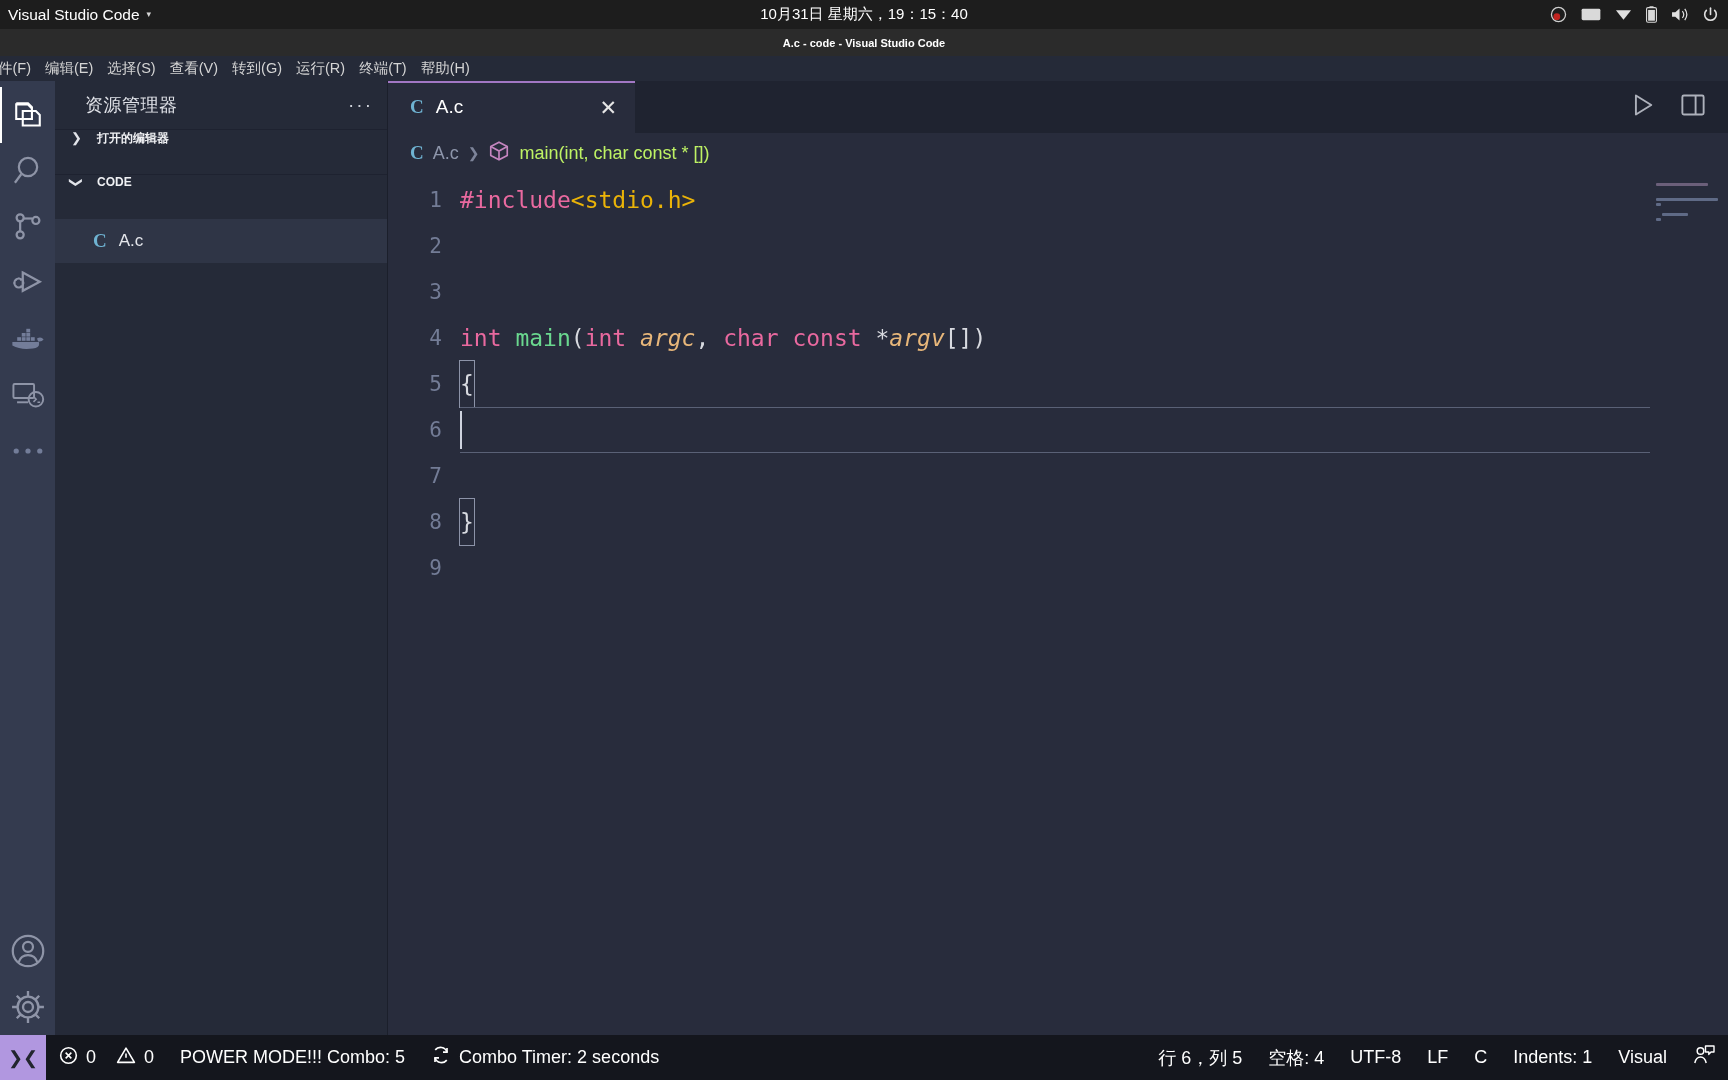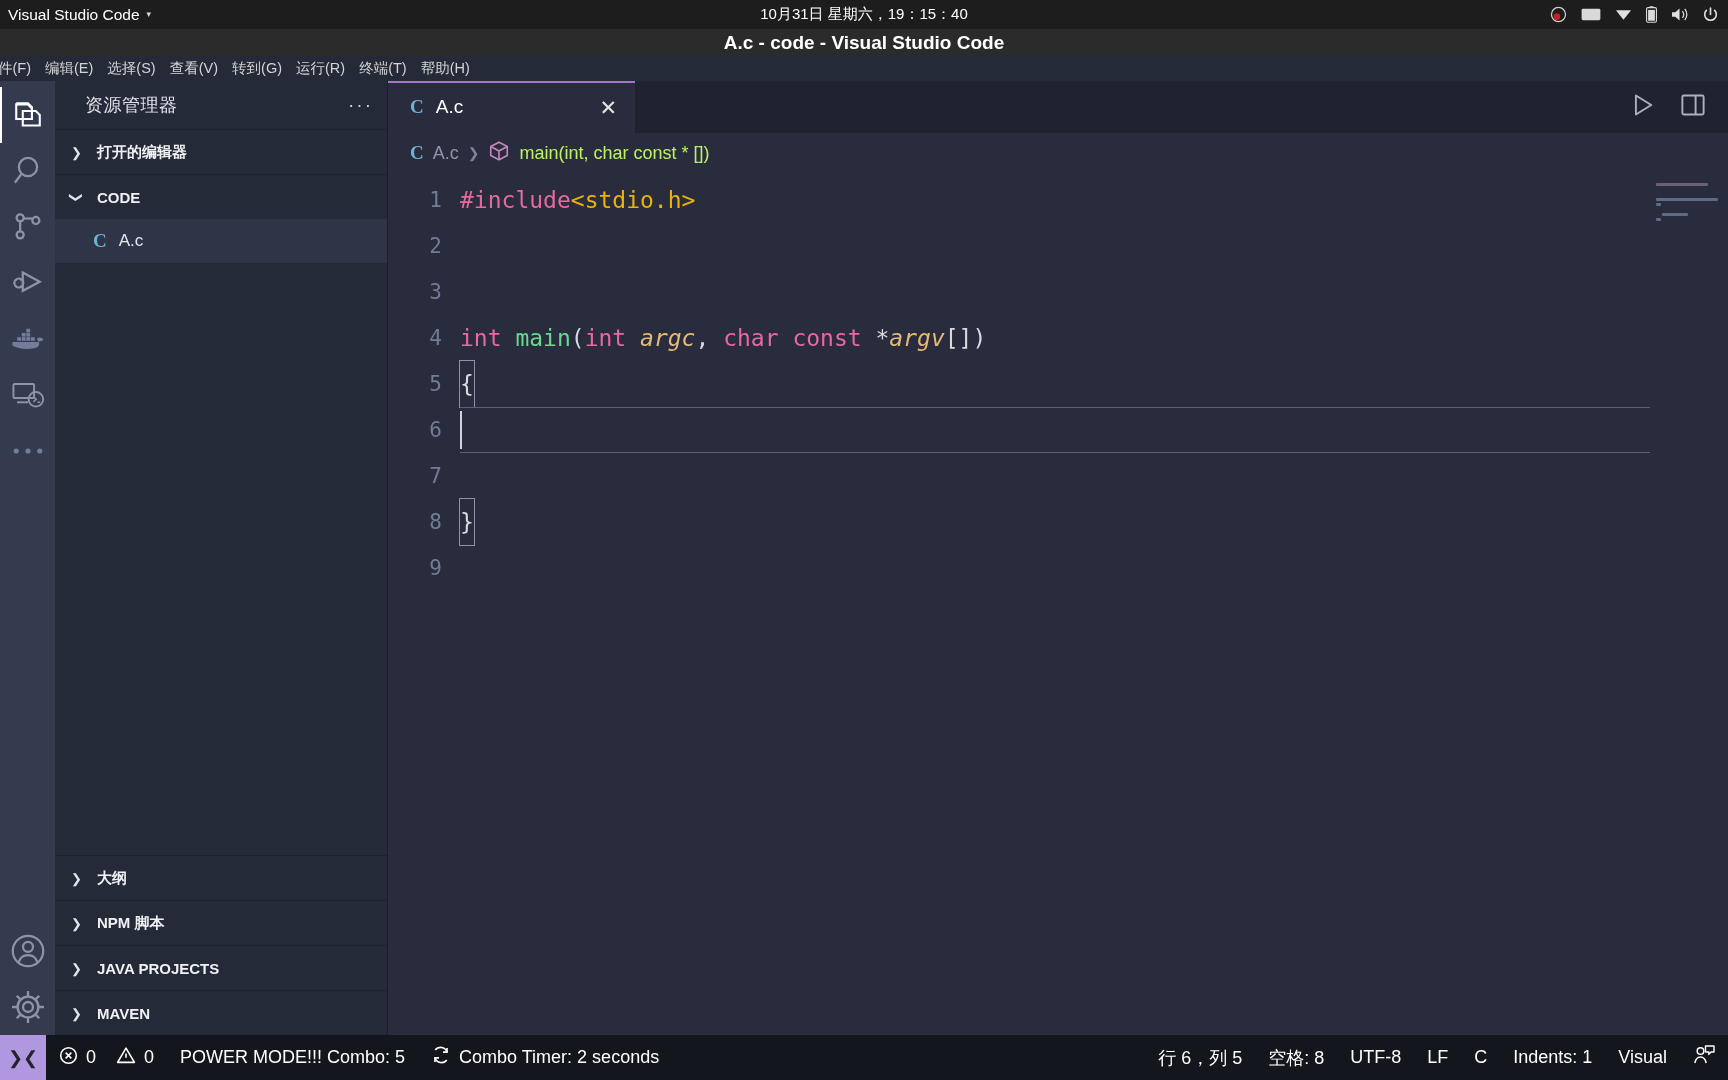--- a/index.html
+++ b/index.html
@@ -25,21 +25,21 @@
     position: absolute; left: 50%; transform: translateX(-50%);
     font-size: 15px; color: #ffffff; white-space: nowrap;
   }
   .os-right { margin-left: auto; display: flex; align-items: center; gap: 14px; padding-right: 10px; }
   .tray-ic { display: inline-flex; align-items: center; justify-content: center; }
 
   
   .win-title {
     height: 27px; background: #2b2b2b; color: #ffffff;
     display: flex; align-items: center; justify-content: center;
-    font-size: 19px; font-weight: bold; flex: 0 0 27px;
+    font-size: 11px; font-weight: bold; flex: 0 0 27px;
   }
 
   
   .menu-bar {
     height: 25px; background: #252a38; display: flex; align-items: center;
     flex: 0 0 25px; color: #d4d4d4; font-size: 14.5px; overflow: hidden;
   }
   .menu-item { padding: 0 7px; line-height: 25px; white-space: nowrap; cursor: default; }
   .menu-item:first-child { margin-left: -9px; }
 
@@ -65,22 +65,22 @@
   .sidebar {
     width: 333px; background: #252a38; display: flex; flex-direction: column;
     flex: 0 0 333px; border-right: 1px solid #1b1f2b;
   }
   .sb-header {
     height: 48px; display: flex; align-items: center; padding: 0 14px 0 30px;
     color: #e0e2e8; font-size: 18px; letter-spacing: .5px;
   }
   .sb-dots { margin-left: auto; font-size: 19px; letter-spacing: 2px; color: #cfd2da; cursor: pointer; }
   .sb-section {
-    height: 45px; display: flex; align-items: center; gap: 10px; padding-left: 16px;
-    color: #f0f1f4; font-size: 15px; font-weight: bold;
+    height: 45px; display: flex; align-items: flex-start; gap: 10px; padding-left: 16px;
+    color: #f0f1f4; font-size: 12px; font-weight: bold;
     border-top: 1px solid #1e2230; cursor: pointer; user-select: none;
   }
   .sb-section .chev { font-size: 13px; width: 16px; display: inline-block; color: #e2e4ea; font-weight: normal; }
   .chev-right::before { content: '\276F'; }
   .chev-down::before  { content: '\276F'; display: inline-block; transform: rotate(90deg); }
   .sb-tree { flex: 1 1 auto; overflow: hidden; }
   .sb-file {
     height: 44px; display: flex; align-items: center; gap: 12px; padding-left: 38px;
     color: #e5e7ec; font-size: 17px; background: #2f3546; cursor: pointer;
   }
@@ -320,38 +320,20 @@
         <span>CODE</span>
       </div>
 
       <div class="sb-tree">
         <div class="sb-file">
           <span class="c-badge">C</span>
           <span>A.c</span>
         </div>
       </div>
 
-      <div class="sb-bottom-sections">
-        <div class="sb-section">
-          <span class="chev chev-right"></span>
-          <span>大纲</span>
-        </div>
-        <div class="sb-section">
-          <span class="chev chev-right"></span>
-          <span>NPM 脚本</span>
-        </div>
-        <div class="sb-section">
-          <span class="chev chev-right"></span>
-          <span>JAVA PROJECTS</span>
-        </div>
-        <div class="sb-section">
-          <span class="chev chev-right"></span>
-          <span>MAVEN</span>
-        </div>
-      </div>
     </div>
 
     <div class="editor-col">
 
       <div class="tabbar">
         <div class="tab active">
           <span class="c-badge">C</span>
           <span class="tab-label">A.c</span>
           <span class="tab-close">✕</span>
         </div>
@@ -478,21 +460,21 @@
             <path d="M14.4 6.3 A6.2 6.2 0 0 0 3.8 4.4" fill="none" stroke="#ffffff" stroke-width="1.5"></path>
             <path d="M3.6 11.7 A6.2 6.2 0 0 0 14.2 13.6" fill="none" stroke="#ffffff" stroke-width="1.5"></path>
             <path d="M14.4 2.6 v3.8 h-3.6 M3.6 15.4 v-3.8 h3.6" fill="none" stroke="#ffffff" stroke-width="1.5"></path>
           </svg>
       </span>
       <span>Combo Timer: 2 seconds</span>
     </div>
 
     <div class="st-right">
       <div class="st-item">行 6，列 5</div>
-      <div class="st-item">空格: 8</div>
+      <div class="st-item">空格: 4</div>
       <div class="st-item">UTF-8</div>
       <div class="st-item">LF</div>
       <div class="st-item">C</div>
       <div class="st-item">Indents: 1</div>
       <div class="st-item">Visual</div>
       <div class="st-item">
         <span>
           <svg width="22" height="20" viewBox="0 0 22 20">
               <circle cx="7.5" cy="6" r="3.3" fill="none" stroke="#ffffff" stroke-width="1.5"></circle>
               <path d="M1.8 18 q1.4 -6 5.7 -6 q4.3 0 5.7 6" fill="none" stroke="#ffffff" stroke-width="1.5"></path>

